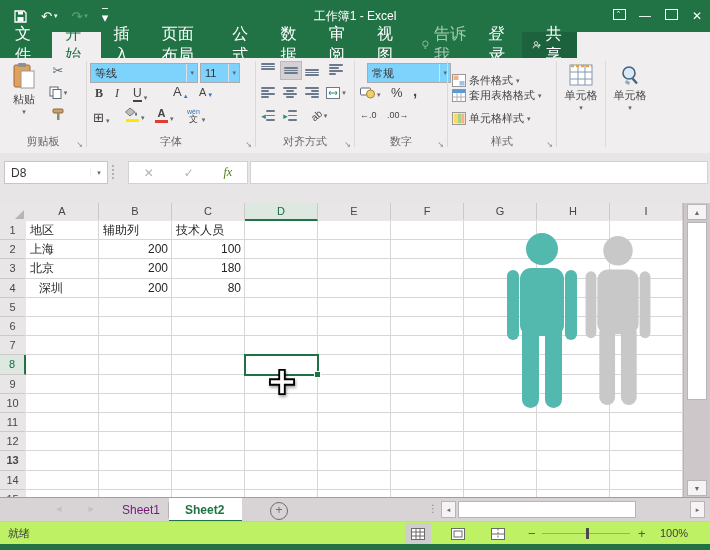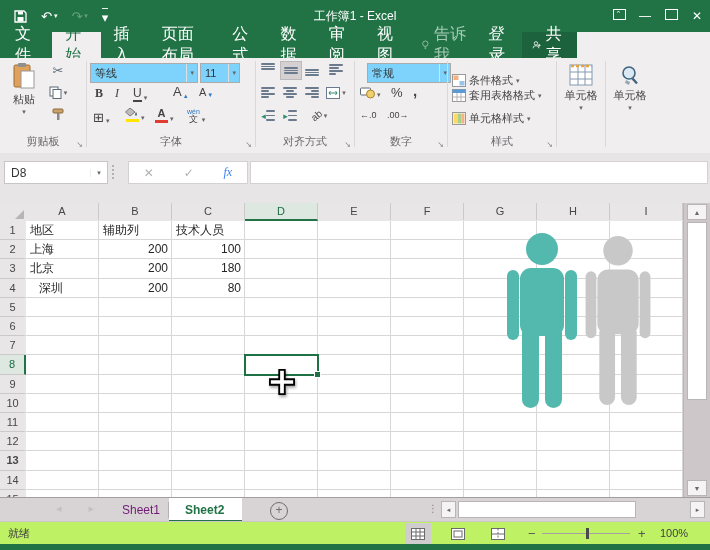--- a/index.html
+++ b/index.html
@@ -62,21 +62,21 @@
   .sbtn{position:absolute;display:flex;align-items:center;font-size:11px;color:#444;}
   .sbtn svg{margin-right:3px;}
   .sbtn .dd{font-size:7px;color:#666;margin-left:3px;}
   
   .fxband{position:absolute;left:0;top:153px;width:710px;height:50px;background:#e8e5e6;}
   .namebox{position:absolute;left:4px;top:8px;width:102px;height:21px;background:#fff;border:1px solid #c9c5c6;display:flex;align-items:center;font-size:12px;color:#333;}
   .namebox .val{flex:1;padding-left:6px;}
   .namebox .dd{width:16px;text-align:center;font-size:7px;color:#666;border-left:1px solid #eee;}
   .fxdots{position:absolute;left:112px;top:12px;width:4px;height:14px;border-left:2px dotted #b5b1b2;}
   .fxbtns{position:absolute;left:128px;top:8px;width:118px;height:21px;background:#fff;border:1px solid #d5d1d2;display:flex;align-items:center;justify-content:space-around;color:#b3b0b1;font-size:12px;}
-  .fxbtns .fx{font-family:"Liberation Serif","DejaVu Serif",serif;font-style:italic;color:#3b82f6;}
+  .fxbtns .fx{font-family:"Liberation Serif","DejaVu Serif",serif;font-style:italic;color:#4d7c0f;}
   .fmlinput{position:absolute;left:250px;top:8px;width:456px;height:21px;background:#fff;border:1px solid #d5d1d2;}
   
   .sheet{position:absolute;left:0;top:203px;width:710px;height:294px;background:#fff;}
   .selall{position:absolute;left:0;top:0;width:26px;height:18px;background:#e9e6e8;border-right:1px solid #c6c2c4;border-bottom:1px solid #b7b3b5;}
   .selall b{position:absolute;right:2px;bottom:2px;width:0;height:0;border-left:9px solid transparent;border-bottom:9px solid #b9b5b7;}
   .colhdr{position:absolute;left:26px;top:0;width:657px;height:18px;background:#e9e6e8;border-bottom:1px solid #b7b3b5;}
   .ch{position:absolute;top:0;width:73px;height:17px;line-height:17px;text-align:center;font-size:11px;color:#474747;border-right:1px solid #cdc9cb;box-sizing:border-box;}
   .ch.sel{background:#dce8e0;color:#1a6b43;border-bottom:2px solid #217346;height:18px;}
   .rowhdr{position:absolute;left:0;top:18px;width:26px;height:276px;background:#e9e6e8;border-right:1px solid #c6c2c4;overflow:hidden;}
   .rh{position:absolute;left:0;width:25px;height:19.2px;line-height:19.2px;text-align:center;font-size:11px;color:#474747;border-bottom:1px solid #cdc9cb;box-sizing:border-box;}

